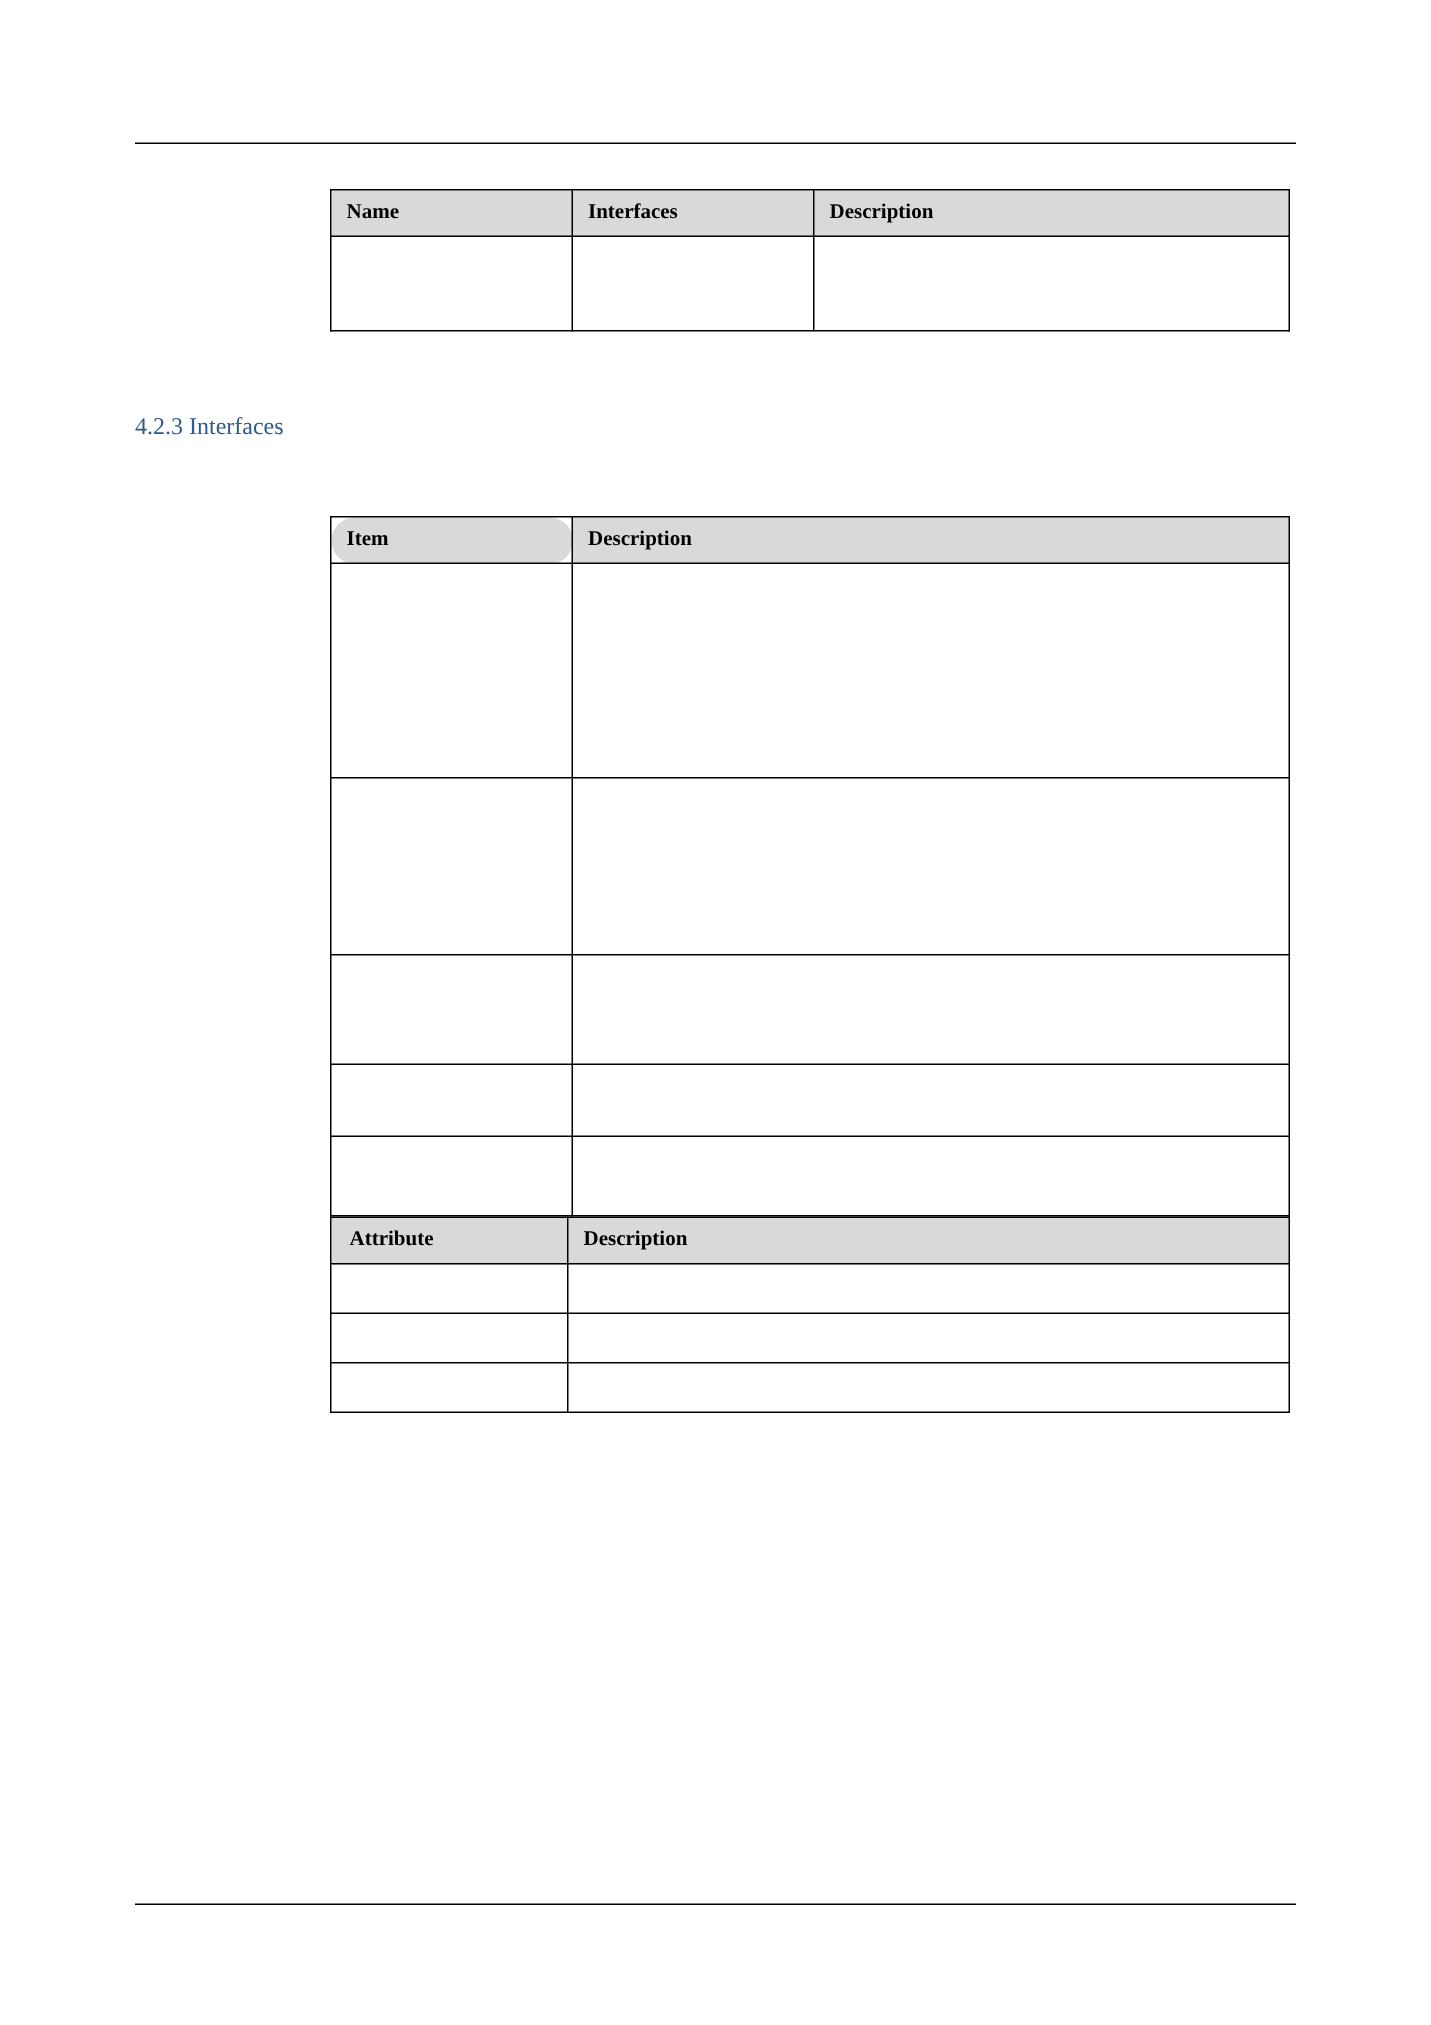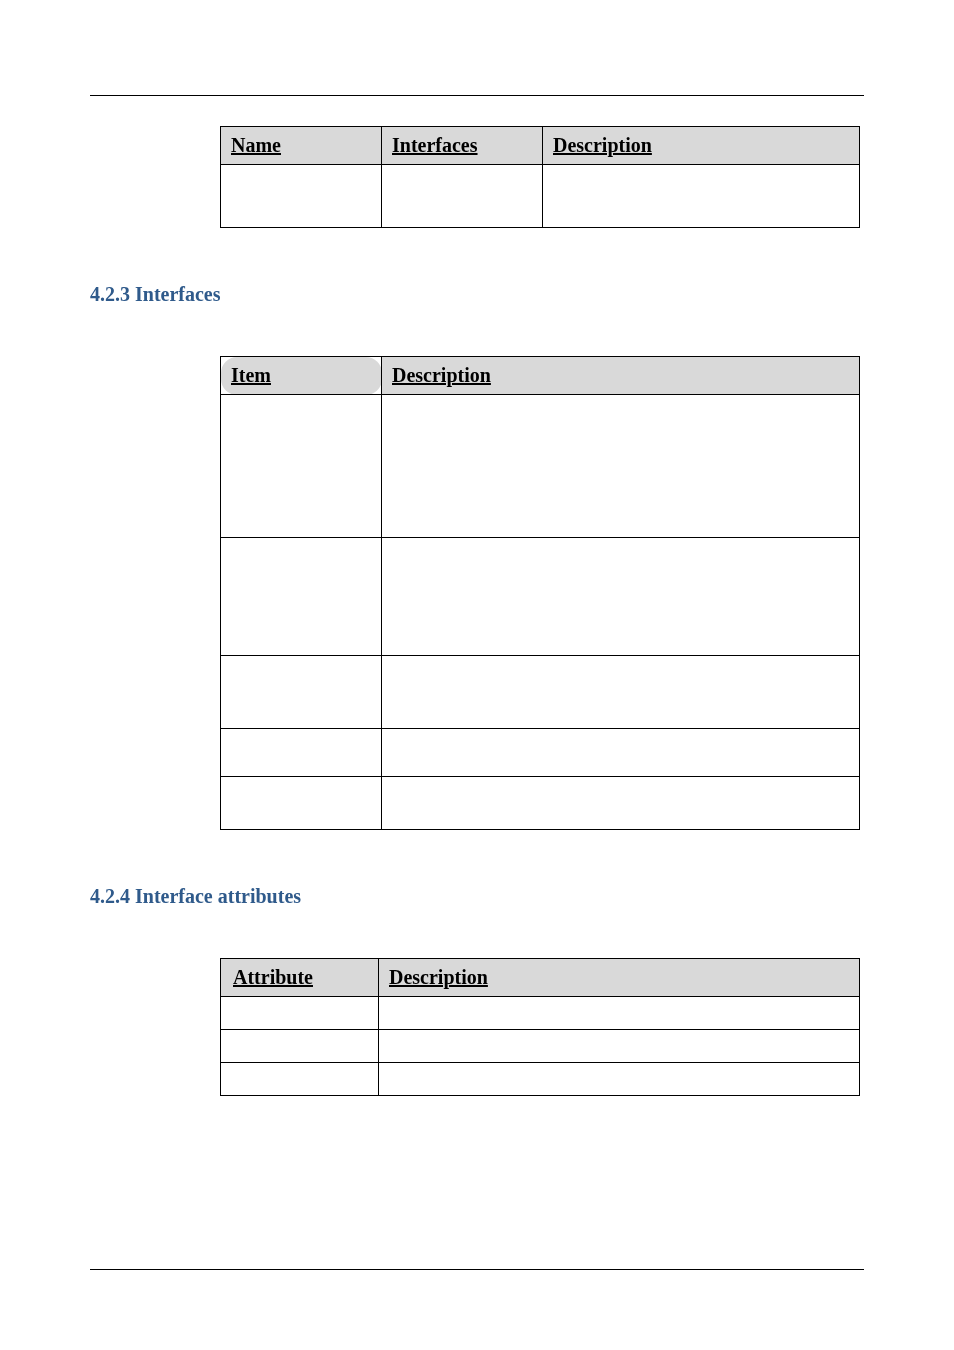--- a/index.html
+++ b/index.html
@@ -24,35 +24,34 @@
   }
   .bottom-rule {
     border-top: 1.5px solid #000;
     position: absolute;
     left: 90px;
     right: 90px;
     bottom: 80px;
   }
 
   h2.section {
-    font-size: 20px;
-    font-weight: bold;
+    font-size: 16px;
+    font-weight: normal;
     color: #2f5a8b;
     margin: 55px 0 50px 0;
   }
 
   
   .tbl-wrap {
     margin-left: 130px; 
   }
   table {
     border-collapse: collapse;
     width: 640px;
-    font-size: 20px;
-    text-decoration: underline;
+    font-size: 14px;
   }
   th, td {
     border: 1px solid #000;
     text-align: left;
     vertical-align: top;
   }
   th {
     background: #d9d9d9;
     font-weight: bold;
     padding: 7px 10px;
@@ -135,24 +134,20 @@
           <td></td>
         </tr>
         <tr class="r5">
           <td></td>
           <td></td>
         </tr>
       </tbody>
     </table>
   </div>
 
-  <h2 class="section">
-    <span>4.2.4</span>
-    <span>Interface attributes</span>
-  </h2>
 
   <div class="tbl-wrap">
     <table class="t3">
       <thead>
         <tr>
           <th>Attribute</th>
           <th>Description</th>
         </tr>
       </thead>
       <tbody>

